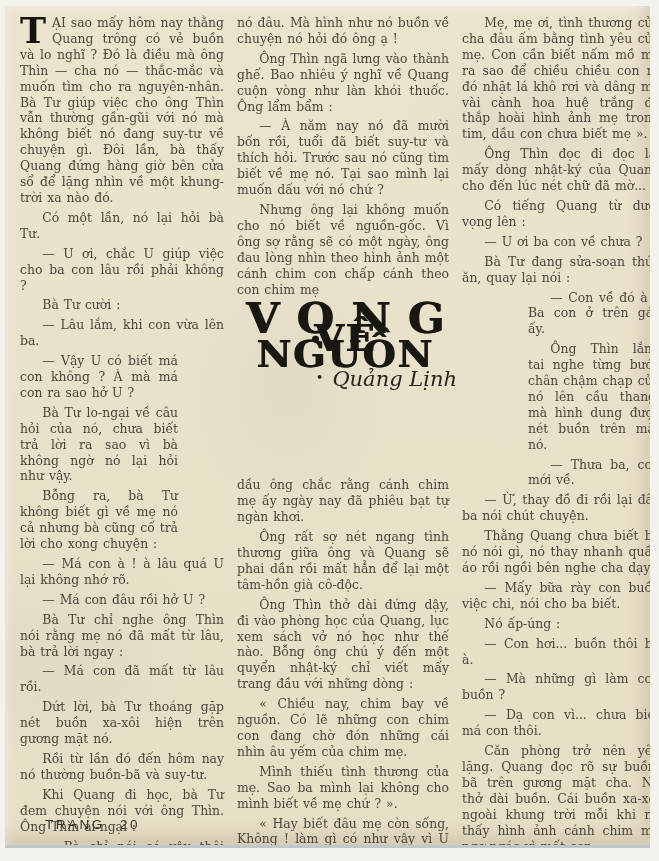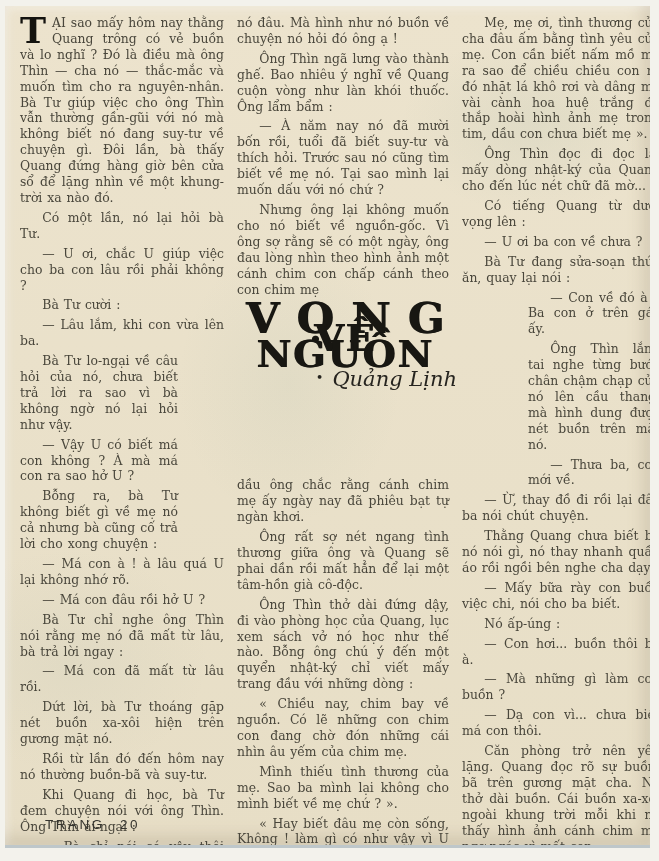--- a/index.html
+++ b/index.html
@@ -109,22 +109,22 @@
 
 <div class="page">
   <div class="content">
 
     <div class="col col-left">
       <p class="para lede"><span class="dropcap">T</span><span>ẠI sao mấy hôm nay thằng Quang trông có vẻ buồn và lo nghĩ ? Đó là điều mà ông Thìn — cha nó — thắc-mắc và muốn tìm cho ra nguyên-nhân. Bà Tư giúp việc cho ông Thìn vẫn thường gần-gũi với nó mà không biết nó đang suy-tư về chuyện gì. Đôi lần, bà thấy Quang đứng hàng giờ bên cửa sổ để lặng nhìn về một khung-trời xa nào đó.</span></p>
       <p class="para">Có một lần, nó lại hỏi bà Tư.</p>
       <p class="para">— U ơi, chắc U giúp việc cho ba con lâu rồi phải không ?</p>
       <p class="para">Bà Tư cười :</p>
       <p class="para">— Lâu lắm, khi con vừa lên ba.</p>
+      <p class="para narrow-r">— Vậy U có biết má con không ? À mà má con ra sao hở U ?</p>
       <p class="para narrow-r">Bà Tư lo-ngại về câu hỏi của nó, chưa biết trả lời ra sao vì bà không ngờ nó lại hỏi như vậy.</p>
-      <p class="para narrow-r">— Vậy U có biết má con không ? À mà má con ra sao hở U ?</p>
       <p class="para narrow-r">Bỗng ra, bà Tư không biết gì về mẹ nó cả nhưng bà cũng cố trả lời cho xong chuyện :</p>
       <p class="para">— Má con à ! à lâu quá U lại không nhớ rõ.</p>
       <p class="para">— Má con đâu rồi hở U ?</p>
       <p class="para">Bà Tư chỉ nghe ông Thìn nói rằng mẹ nó đã mất từ lâu, bà trả lời ngay :</p>
       <p class="para">— Má con đã mất từ lâu rồi.</p>
       <p class="para">Dứt lời, bà Tư thoáng gặp nét buồn xa-xôi hiện trên gương mặt nó.</p>
       <p class="para">Rồi từ lần đó đến hôm nay nó thường buồn-bã và suy-tư.</p>
       <p class="para">Khi Quang đi học, bà Tư đem chuyện nói với ông Thìn. Ông Thìn ái-ngại :</p>
       <p class="para">— Bà chỉ nói có vậy thôi chớ ?</p>
 

